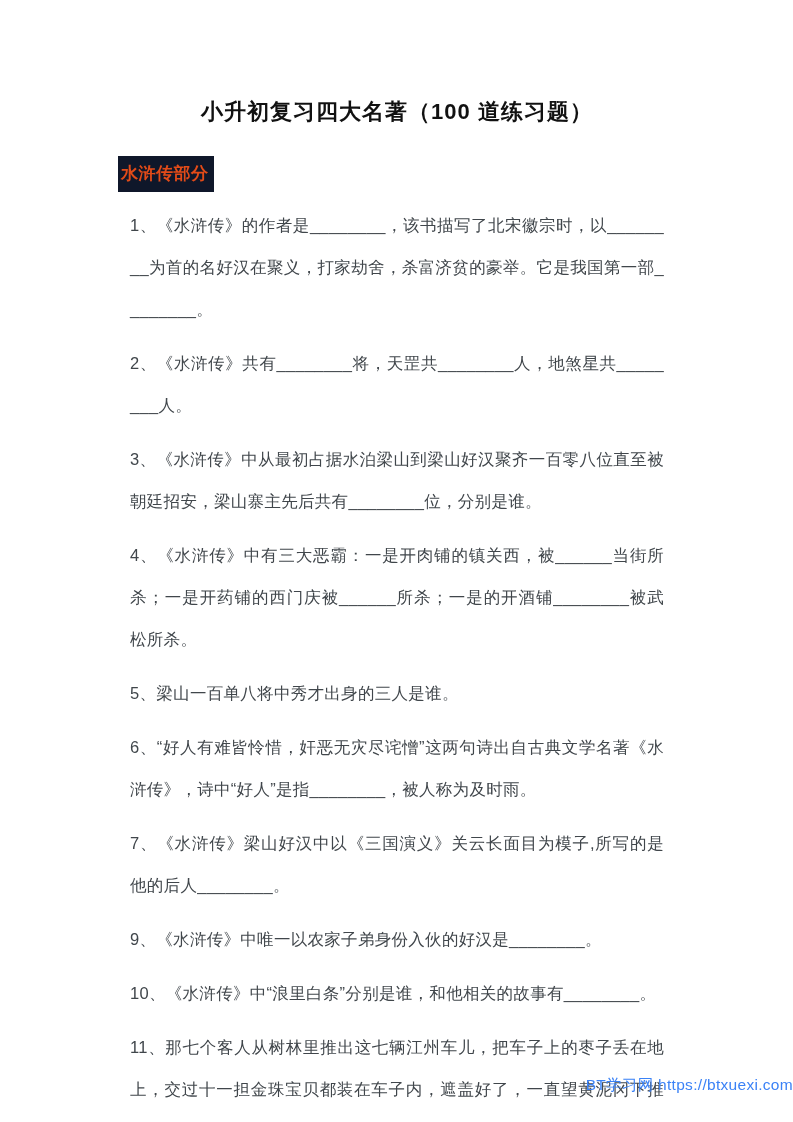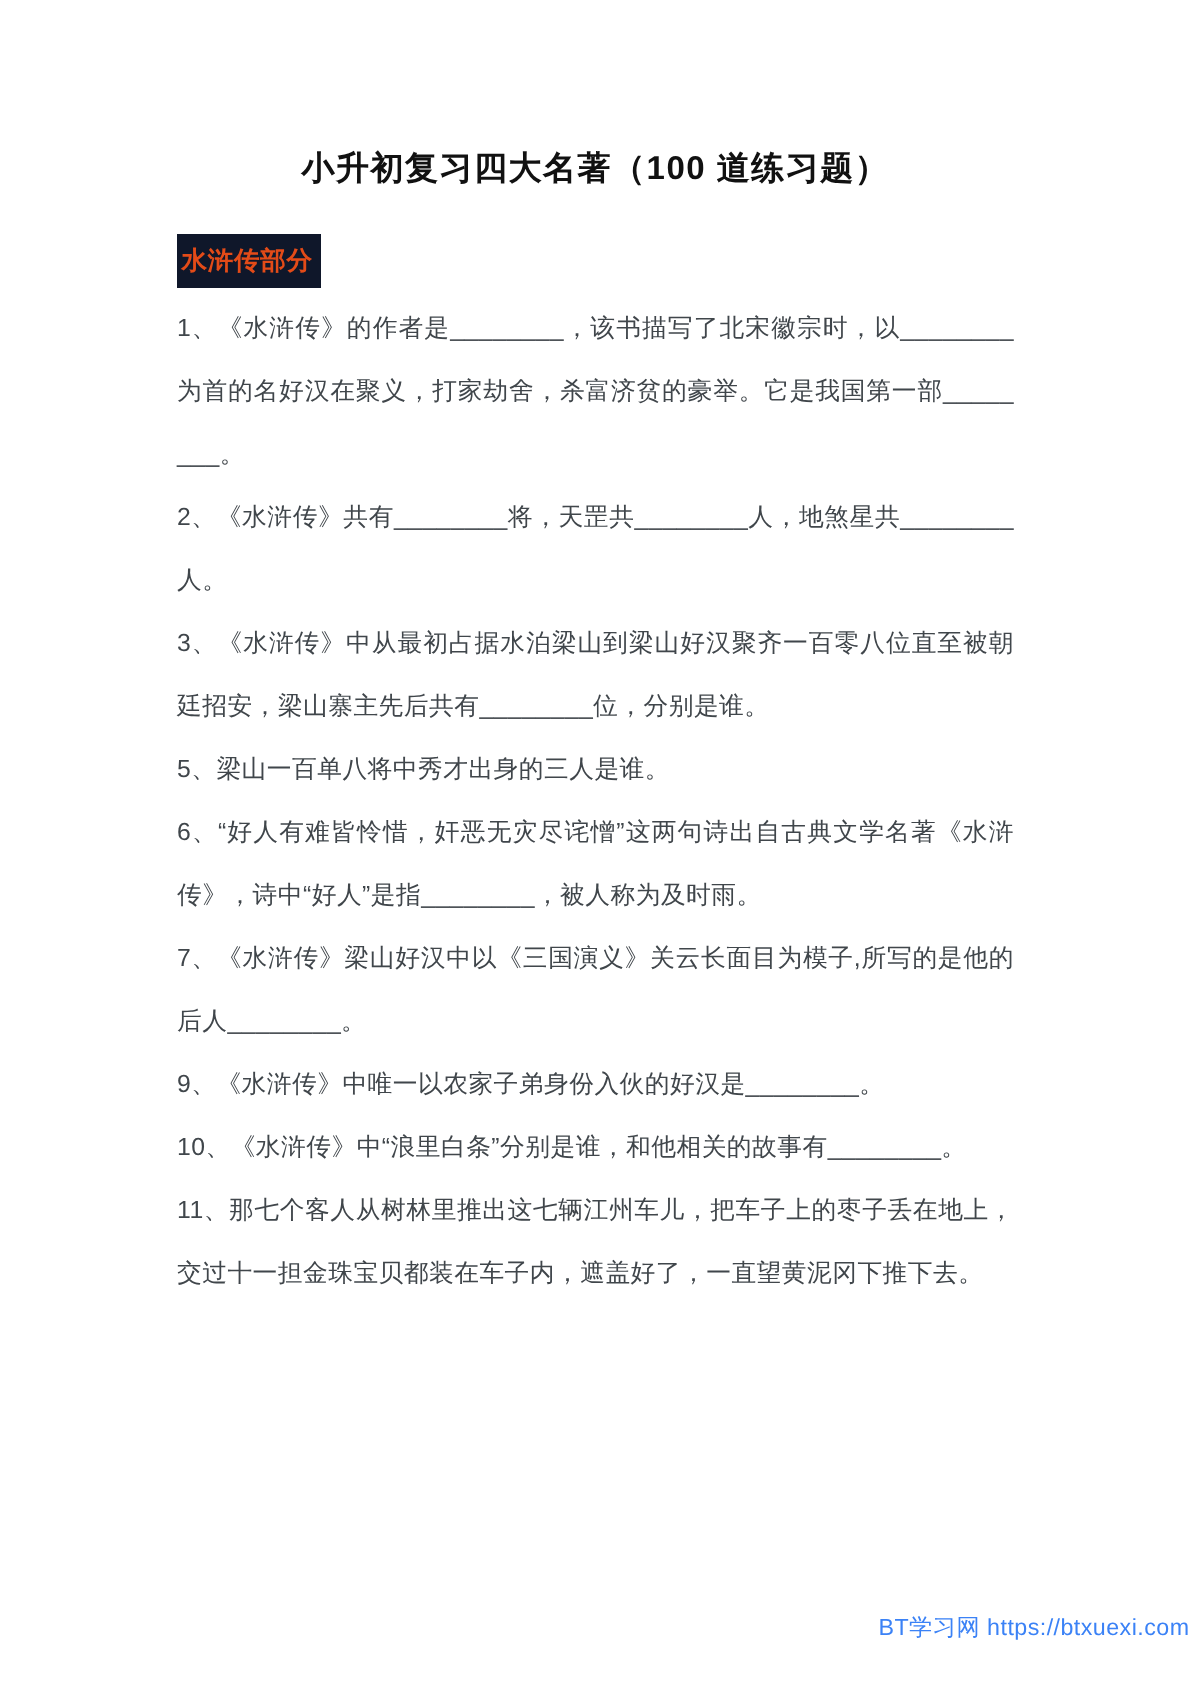--- a/index.html
+++ b/index.html
@@ -40,21 +40,21 @@
     color: #e34b18;
     font-size: 17px;
     font-weight: 700;
     padding: 3px 5px 3px 3px;
     letter-spacing: 0.5px;
   }
   .question-list {
     margin-top: 6px;
   }
   .question {
-    margin: 0;
+    margin: 12px;
     font-size: 16.5px;
     line-height: 42px;
     color: #40464b;
     text-align: justify;
     letter-spacing: 0.3px;
     word-break: break-all;
   }
   .footer {
     position: absolute;
     left: 0;
@@ -74,20 +74,21 @@
   <h1 class="doc-title">小升初复习四大名著（100 道练习题）</h1>
 
   <div class="section-header-row">
     <span class="section-header">水浒传部分</span>
   </div>
 
   <div class="question-list">
     <p class="question"><span>1、</span><span>《水浒传》的作者是________，该书描写了北宋徽宗时，以________为首的名好汉在聚义，打家劫舍，杀富济贫的豪举。它是我国第一部________。</span></p>
     <p class="question"><span>2、</span><span>《水浒传》共有________将，天罡共________人，地煞星共________人。</span></p>
     <p class="question"><span>3、</span><span>《水浒传》中从最初占据水泊梁山到梁山好汉聚齐一百零八位直至被朝廷招安，梁山寨主先后共有________位，分别是谁。</span></p>
+    <p class="question"><span>4、</span><span>《水浒传》中有三大恶霸：一是开肉铺的镇关西，被______当街所杀；一是开药铺的西门庆被______所杀；一是的开酒铺________被武松所杀。</span></p>
     <p class="question"><span>5、</span><span>梁山一百单八将中秀才出身的三人是谁。</span></p>
     <p class="question"><span>6、</span><span>“好人有难皆怜惜，奸恶无灾尽诧憎”这两句诗出自古典文学名著《水浒传》，诗中“好人”是指________，被人称为及时雨。</span></p>
     <p class="question"><span>7、</span><span>《水浒传》梁山好汉中以《三国演义》关云长面目为模子,所写的是他的后人________。</span></p>
     <p class="question"><span>9、</span><span>《水浒传》中唯一以农家子弟身份入伙的好汉是________。</span></p>
     <p class="question"><span>10、</span><span>《水浒传》中“浪里白条”分别是谁，和他相关的故事有________。</span></p>
     <p class="question"><span>11、</span><span>那七个客人从树林里推出这七辆江州车儿，把车子上的枣子丢在地上，交过十一担金珠宝贝都装在车子内，遮盖好了，一直望黄泥冈下推下去。</span></p>
   </div>
 
   <div class="footer">BT学习网 https://btxuexi.com</div>
 

